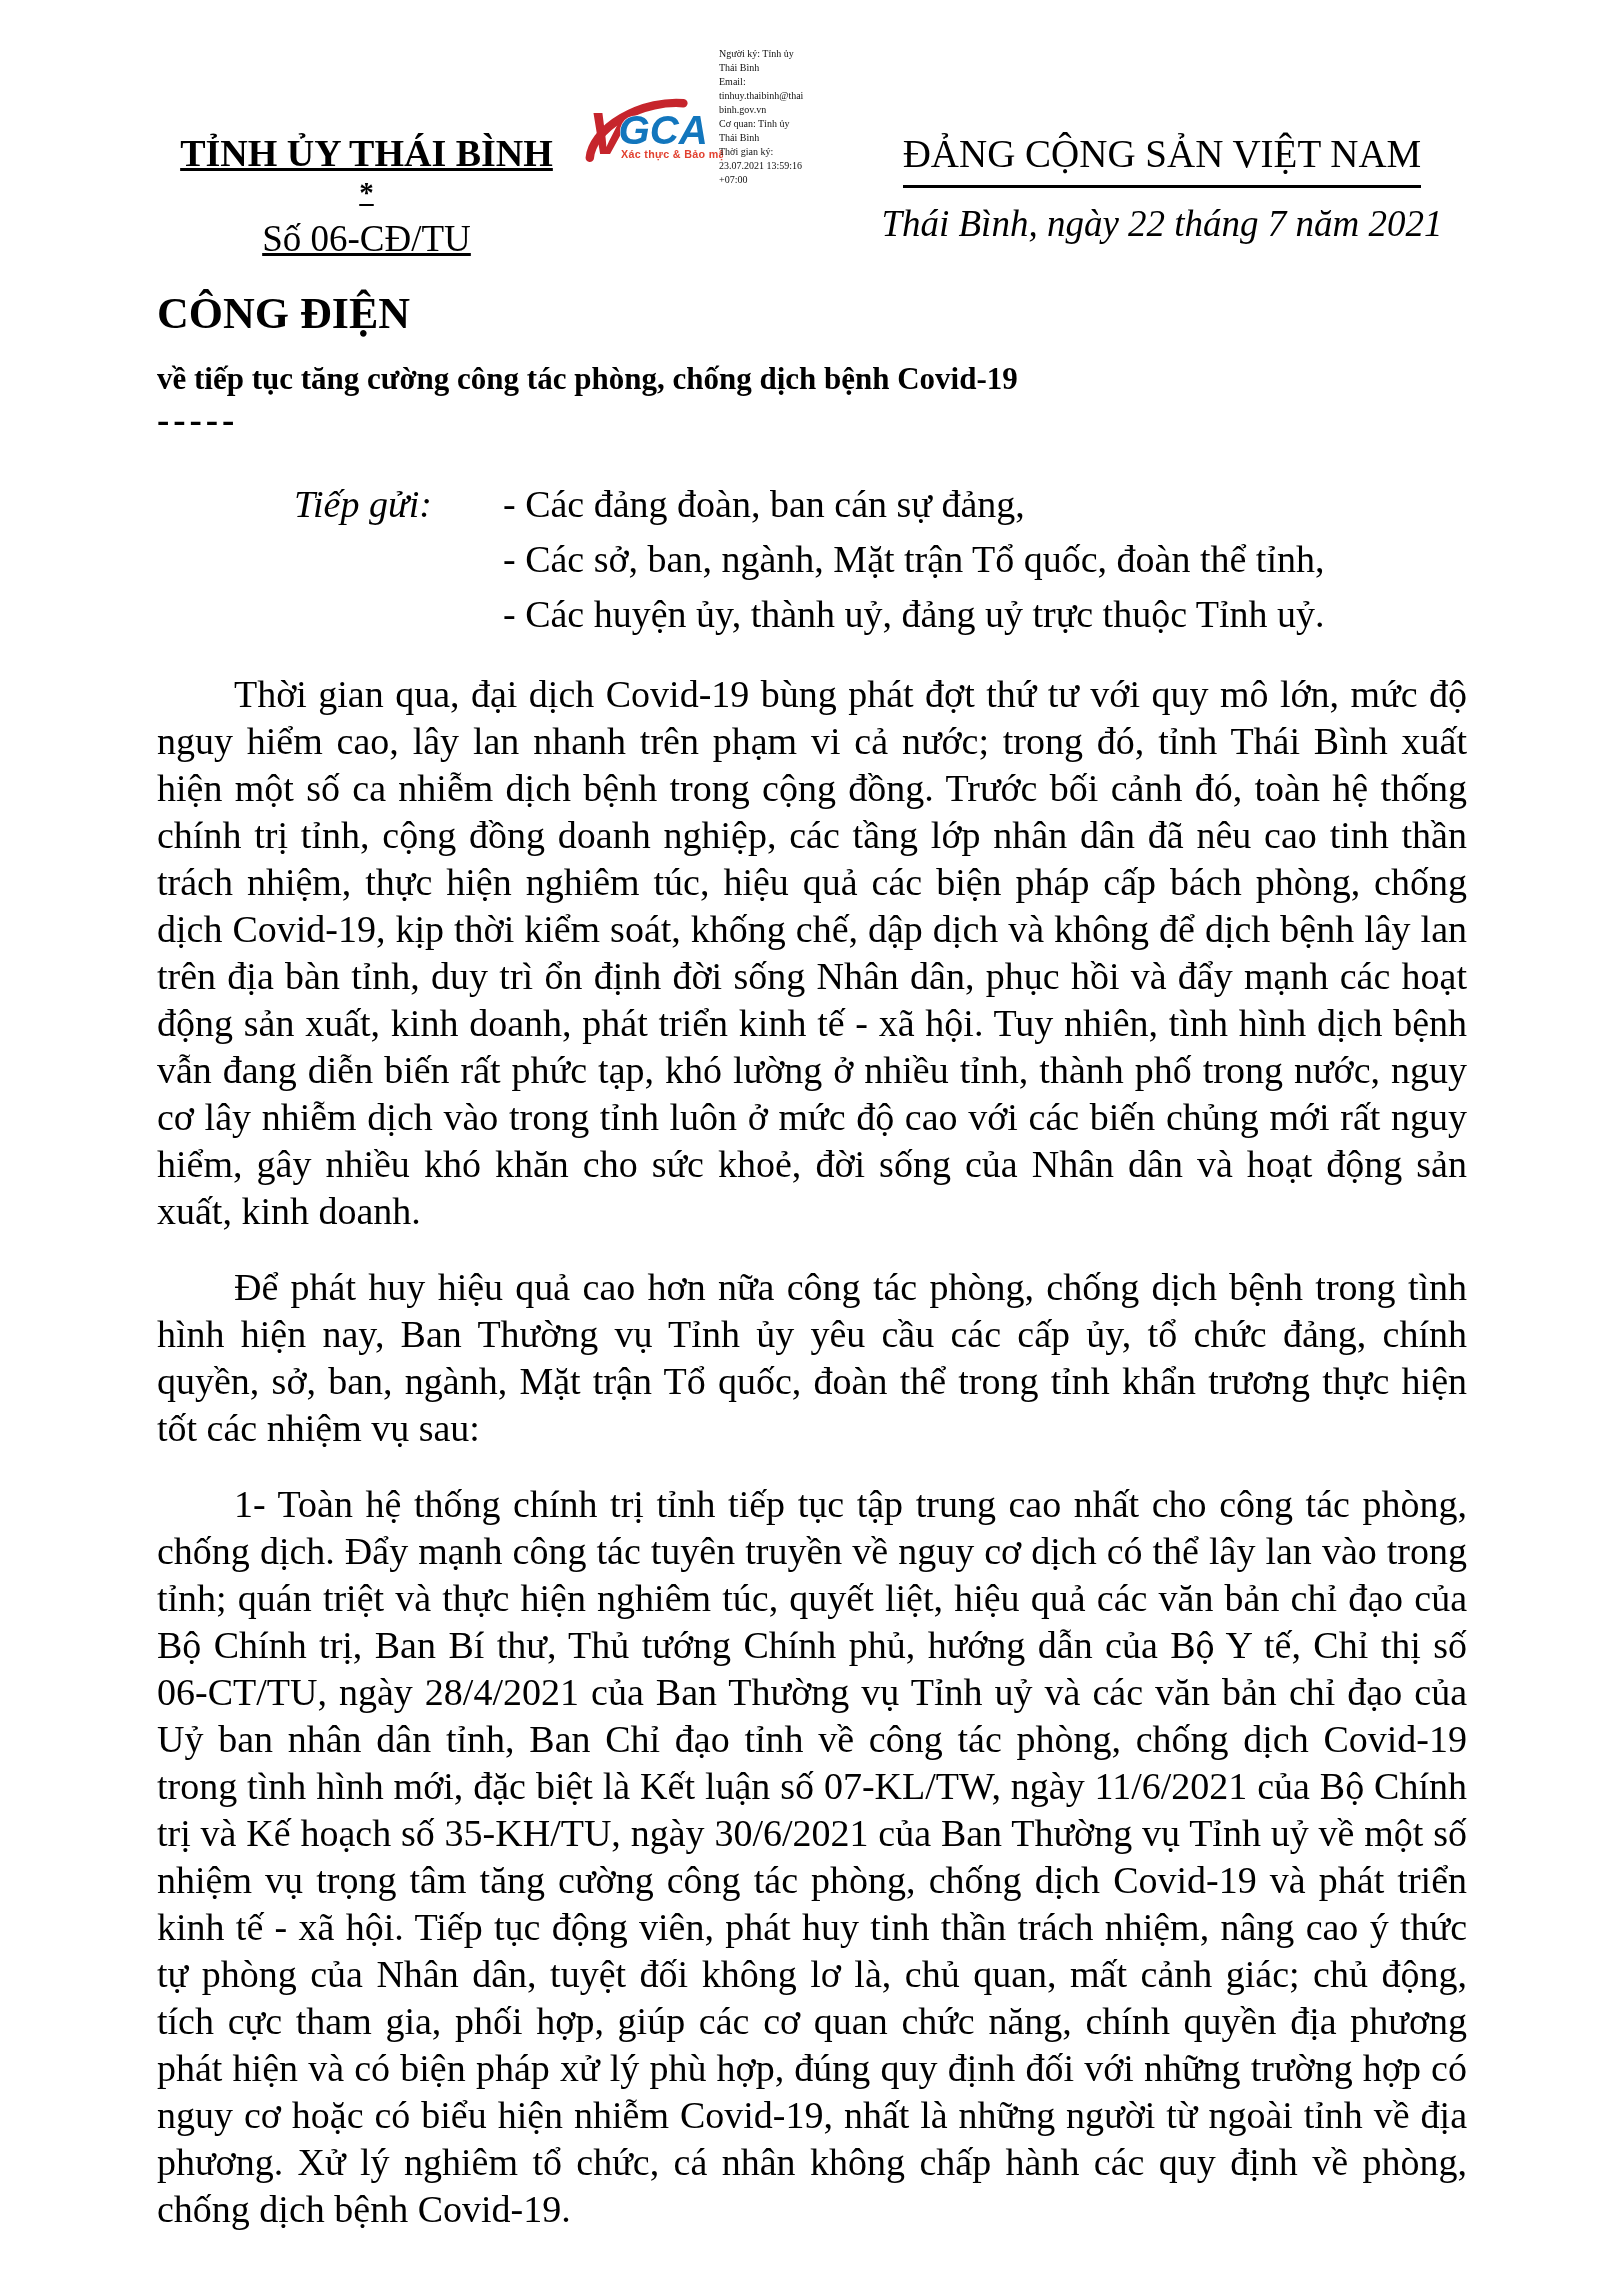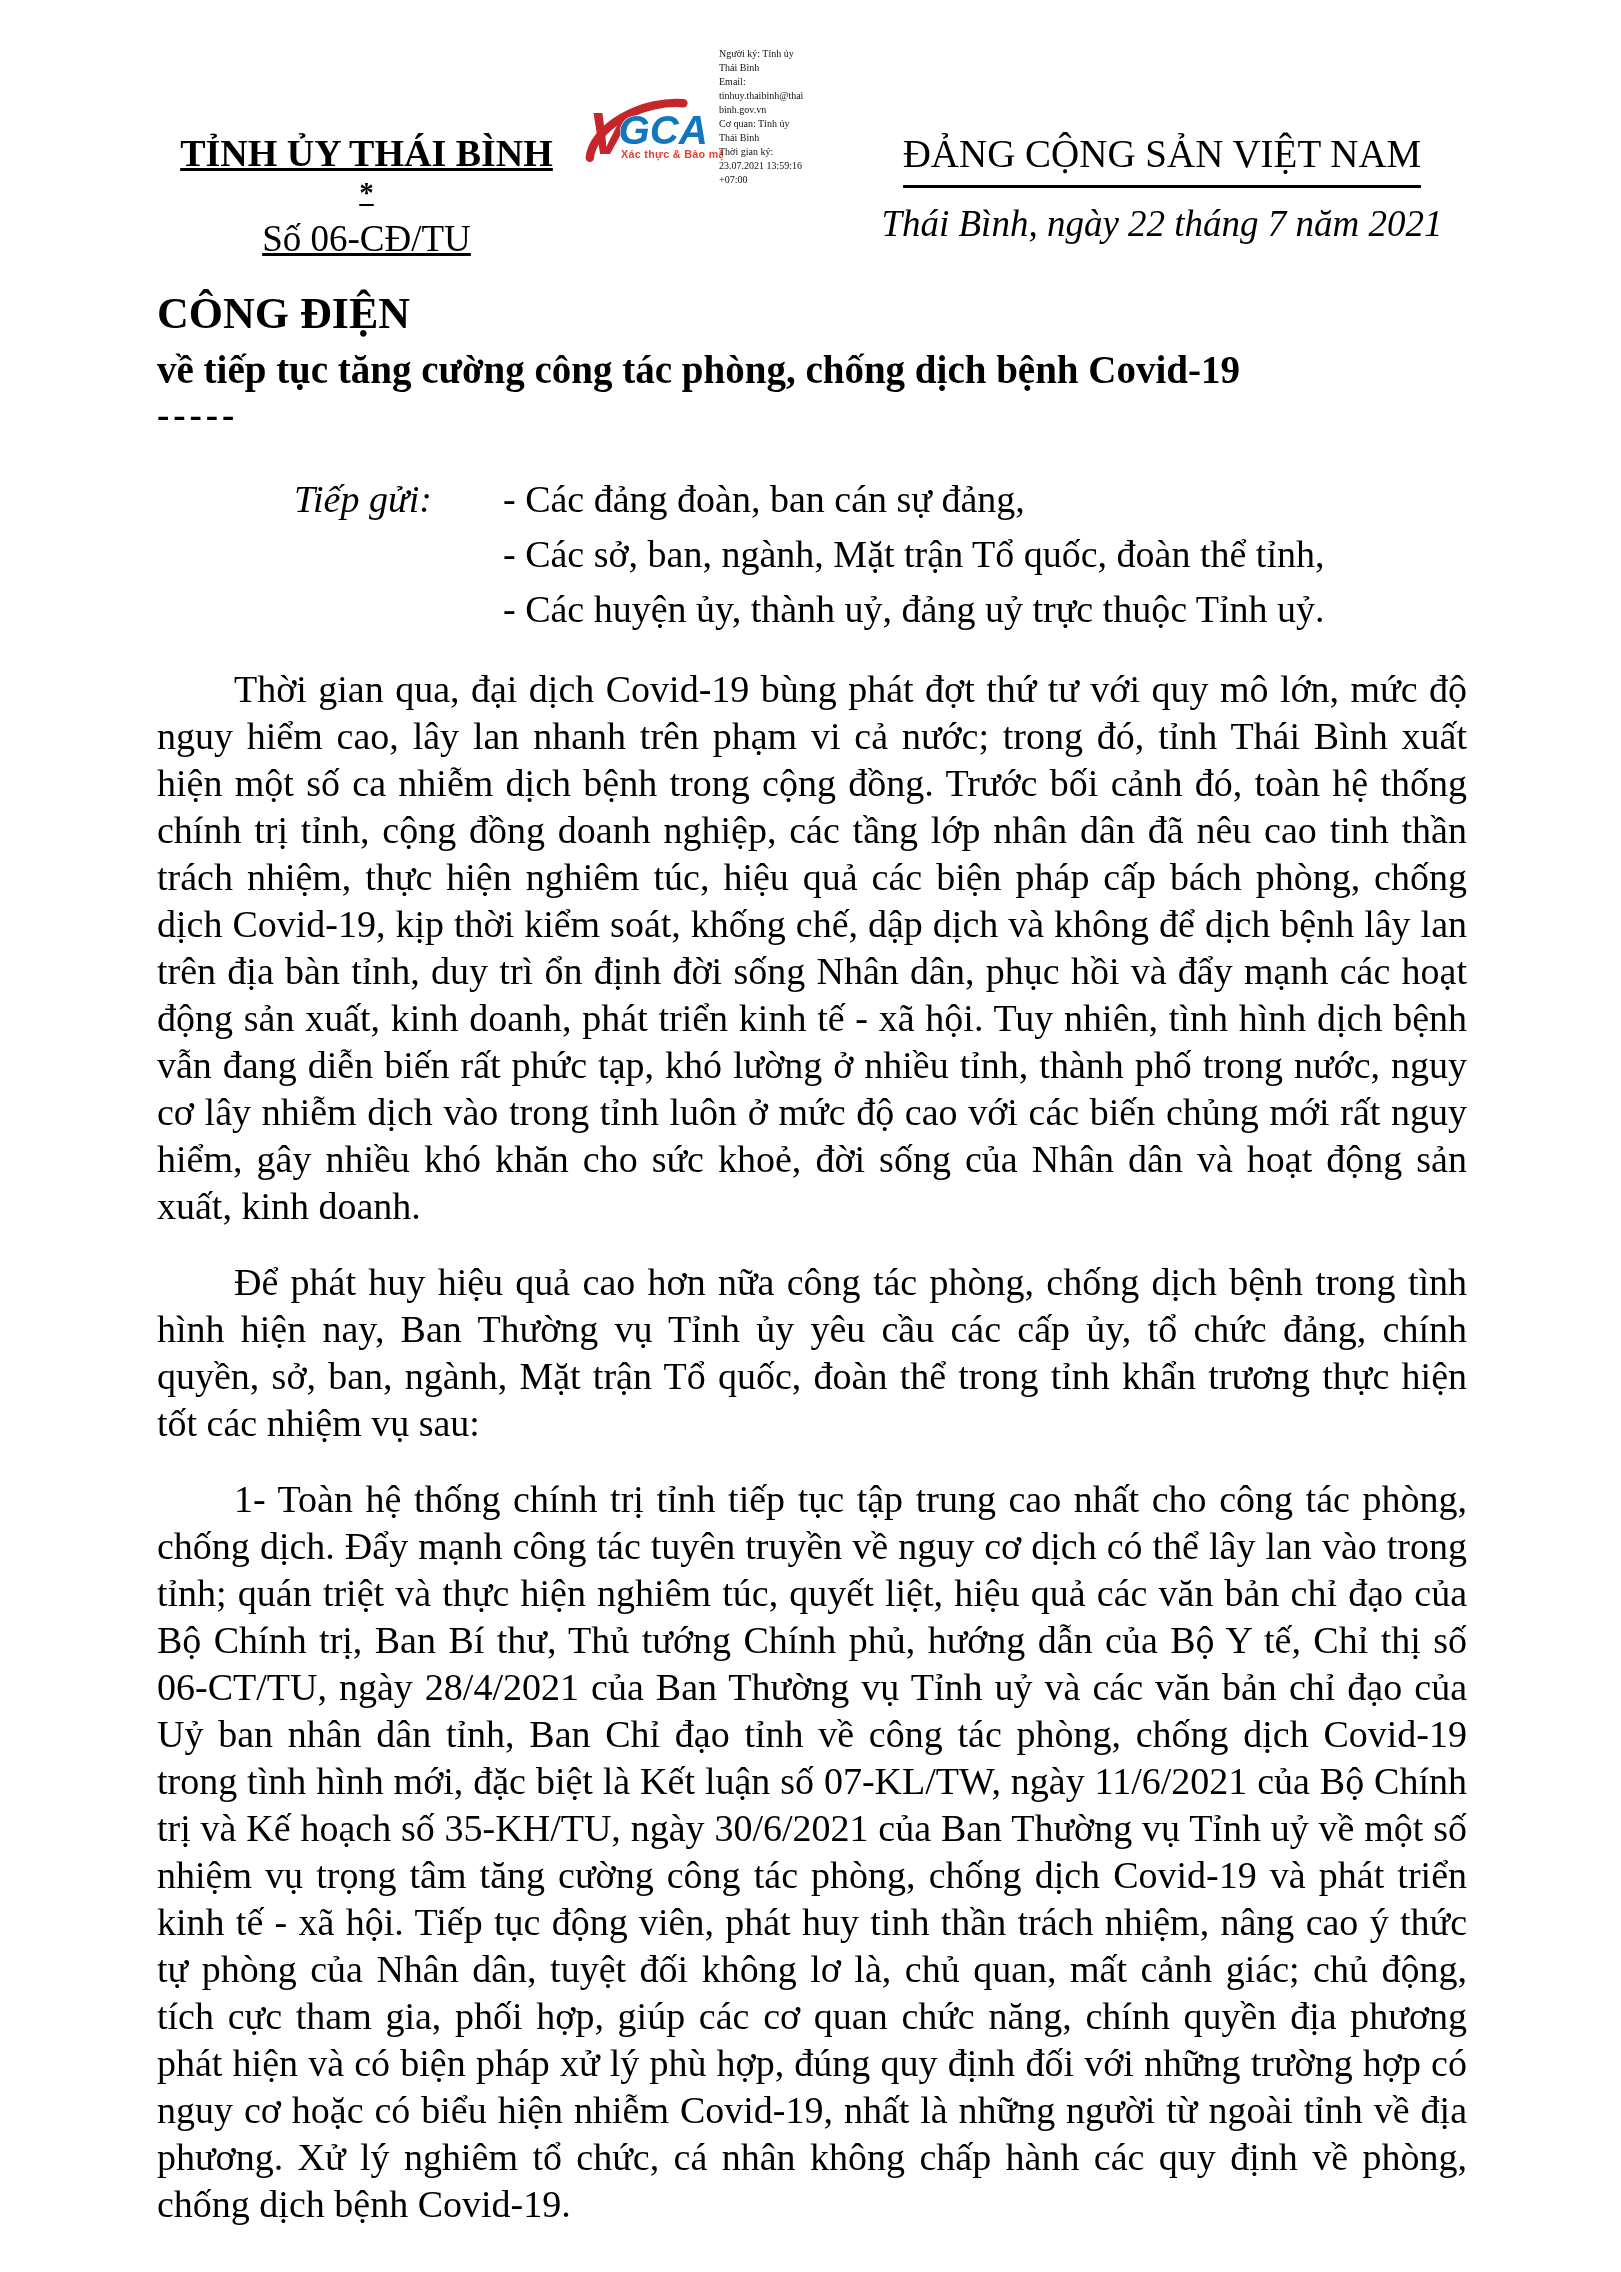--- a/index.html
+++ b/index.html
@@ -33,21 +33,21 @@
   .party-name{
     display:inline-block;font-size:39px;font-weight:normal;
     padding-bottom:9px;border-bottom:3.9px solid #000;white-space:nowrap;
   }
   .dateline{font-style:italic;font-size:37px;margin-top:14.4px;white-space:nowrap;}
 
   
   .title-block{margin-top:27.5px;}
   .title-main{font-size:44px;font-weight:bold;}
   .title-issuer{font-size:39px;margin-top:5.2px;}
-  .title-subject{font-size:39px;font-weight:bold;margin-top:8px;}
+  .title-subject{font-size:31px;font-weight:bold;margin-top:22px;}
   .title-dashes{font-size:37px;font-weight:bold;letter-spacing:3.9px;margin-top:1.3px;}
 
   
   .recipients{display:flex;margin-top:36px;margin-left:137px;}
   .recipients-label{flex:none;width:209px;font-style:italic;font-size:38px;line-height:55px;}
   .recipients-items{font-size:38px;line-height:55px;}
 
   
   .body-para{
     font-size:38px;line-height:47px;

